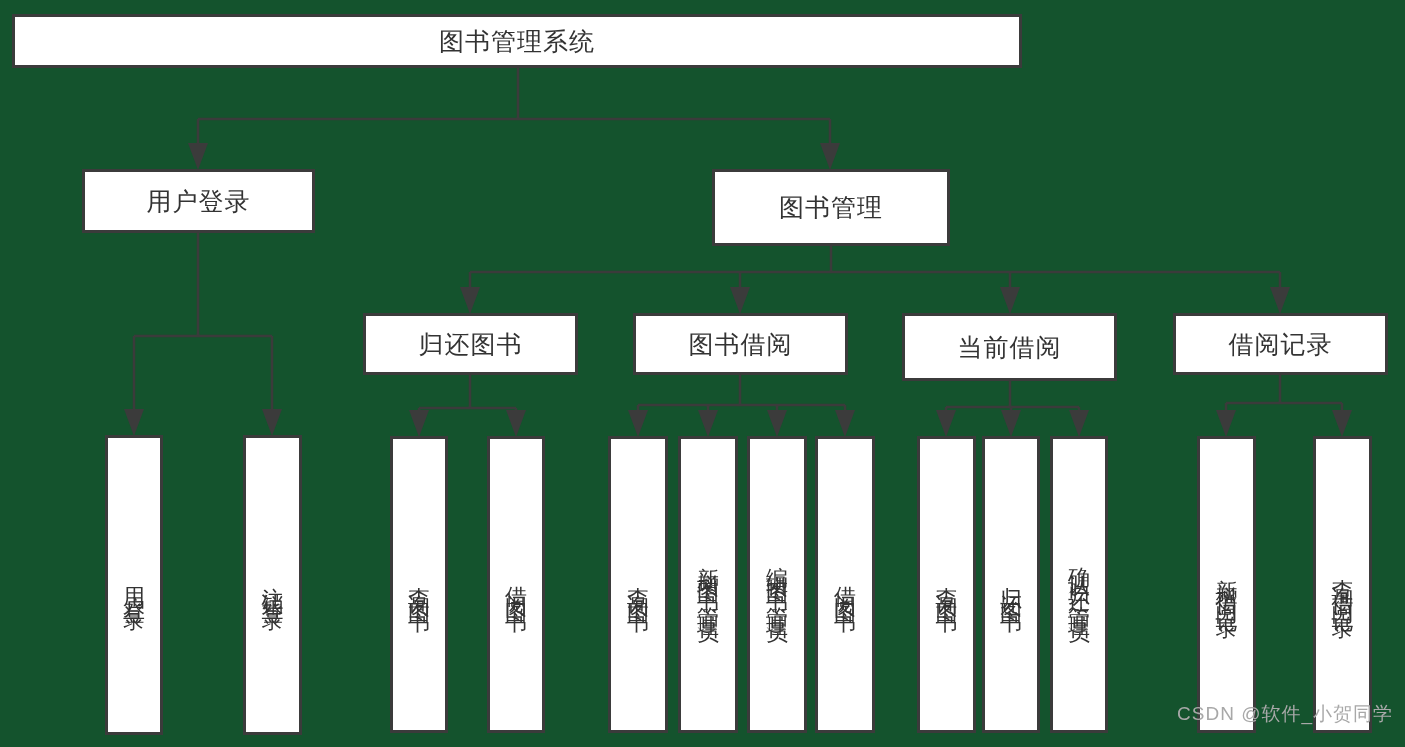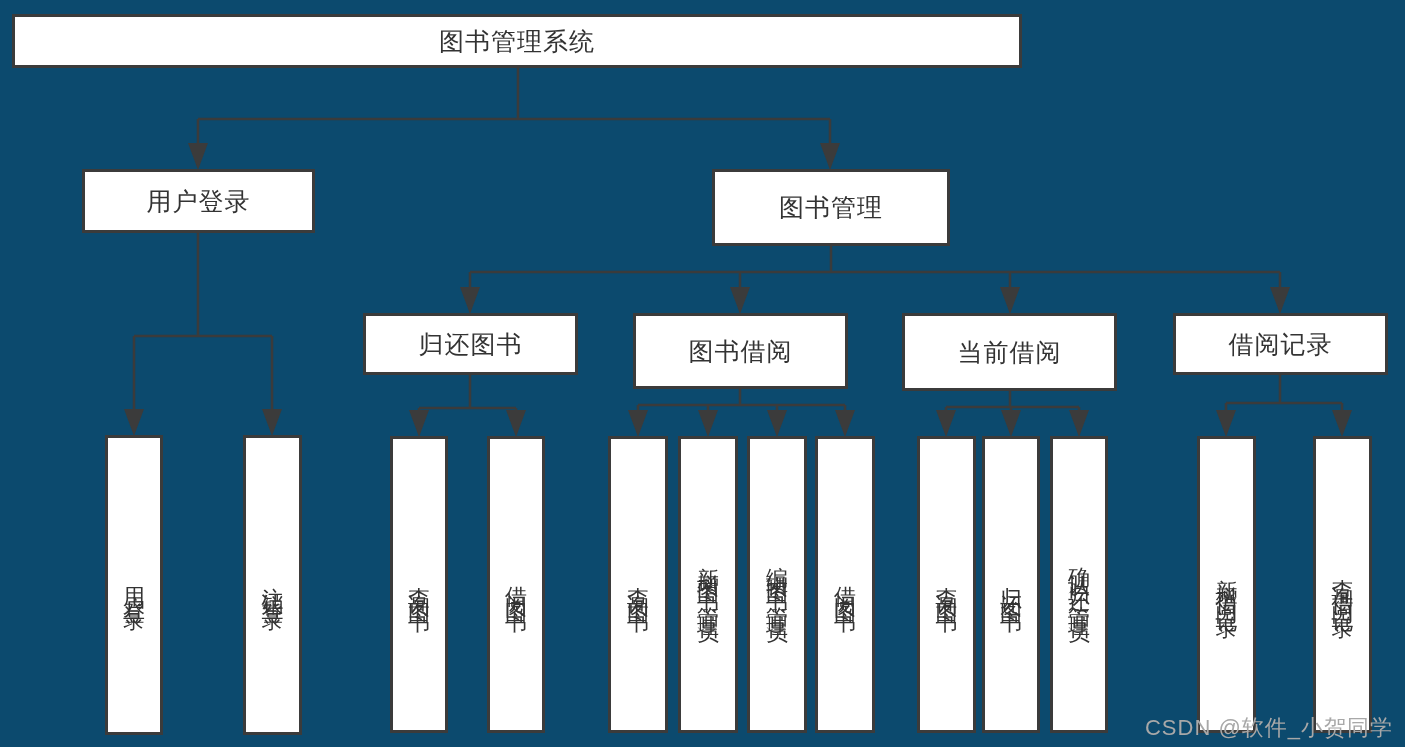--- a/index.html
+++ b/index.html
@@ -1,20 +1,20 @@
 <!DOCTYPE html>
 <html><head>
 <meta charset="utf-8">
 <style>
   html, body { margin: 0; padding: 0; background: #ffffff; }
   .canvas {
     position: relative;
     width: 1405px;
     height: 747px;
-    background: #0c4a6e;
+    background: #14532d;
     font-family: "Liberation Sans", sans-serif;
     overflow: hidden;
   }
   svg.connectors {
     position: absolute;
     left: 0; top: 0;
     width: 1405px; height: 747px;
   }
   .box {
     position: absolute;
@@ -34,22 +34,22 @@
   .leaf { font-size: 22px; }
   .leaf > span {
     writing-mode: vertical-rl;
     text-orientation: mixed;
     letter-spacing: 8px;
     line-height: 1.0;
   }
   .watermark {
     position: absolute;
     right: 12px;
-    bottom: 4px;
-    font-size: 22px;
+    bottom: 20px;
+    font-size: 19px;
     color: #a8a8a8;
     letter-spacing: 1px;
     white-space: nowrap;
     margin-top: 48px;
   }
 </style>
 </head>
 <body>
 
 <div class="canvas">
@@ -93,22 +93,22 @@
       <polygon points="1332,410 1352,410 1342,437"></polygon>
     </g>
   </svg>
 
   <div class="box hbox" style="left:12px; top:14px; width:1010px; height:54px">图书管理系统</div>
 
   <div class="box hbox" style="left:82px; top:169px; width:233px; height:64px">用户登录</div>
   <div class="box hbox" style="left:712px; top:169px; width:238px; height:77px">图书管理</div>
 
   <div class="box hbox" style="left:363px; top:313px; width:215px; height:62px">归还图书</div>
-  <div class="box hbox" style="left:633px; top:313px; width:215px; height:76px">图书借阅</div>
-  <div class="box hbox" style="left:902px; top:313px; width:215px; height:78px">当前借阅</div>
+  <div class="box hbox" style="left:633px; top:313px; width:215px; height:62px">图书借阅</div>
+  <div class="box hbox" style="left:902px; top:313px; width:215px; height:68px">当前借阅</div>
   <div class="box hbox" style="left:1173px; top:313px; width:215px; height:62px">借阅记录</div>
 
   <div class="box leaf" style="left:105px; top:435px; width:58px; height:300px">
     <span>用户登录</span>
   </div>
   <div class="box leaf" style="left:243px; top:435px; width:59px; height:300px">
     <span>注销登录</span>
   </div>
 
   <div class="box leaf" style="left:390px; top:436px; width:58px; height:297px">

